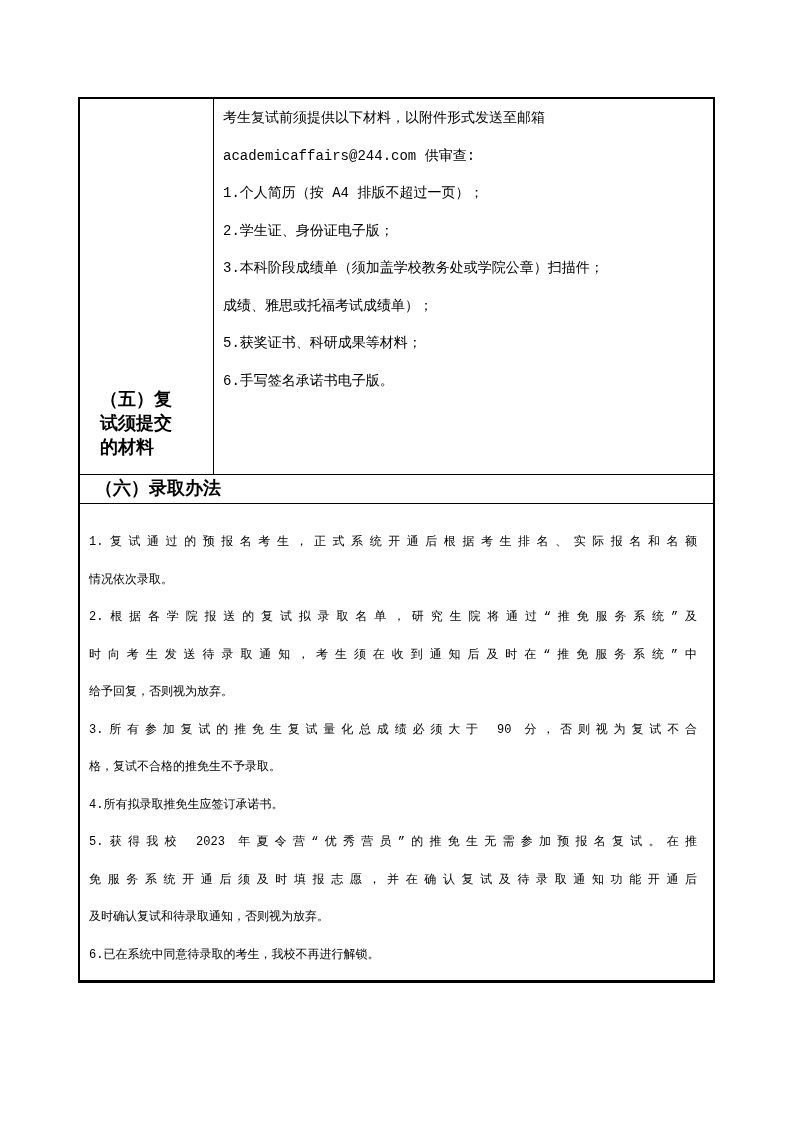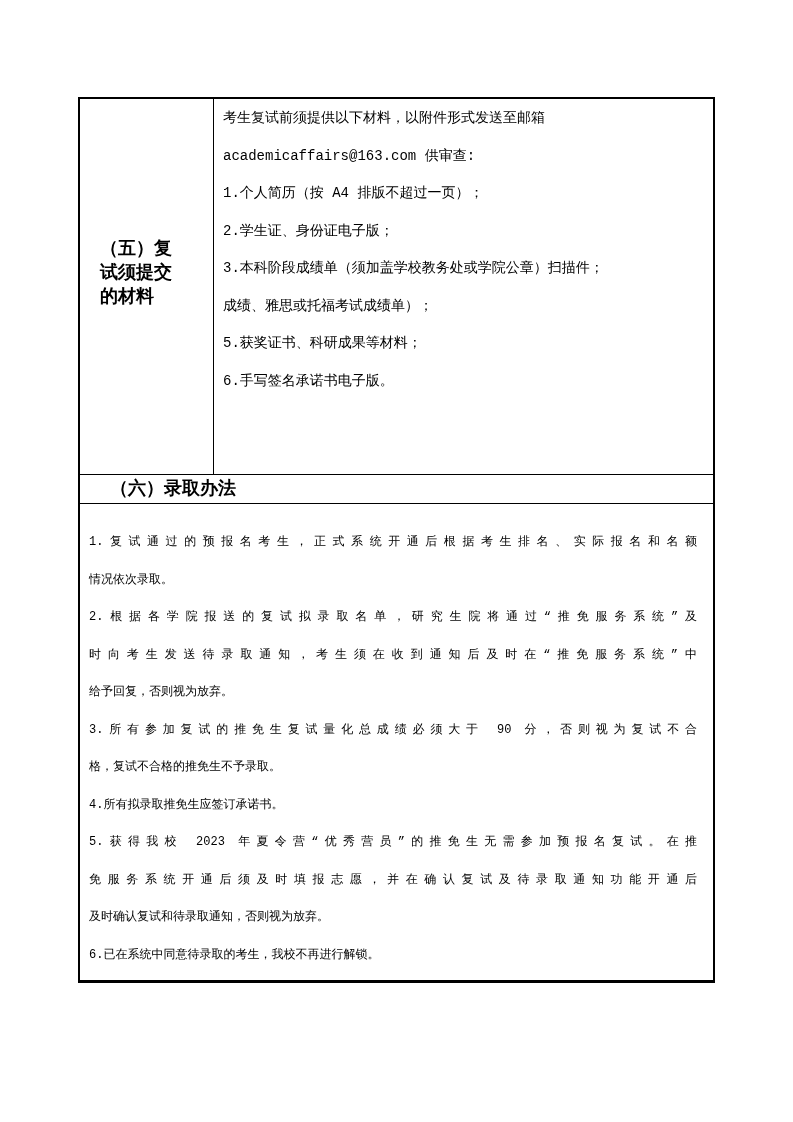--- a/index.html
+++ b/index.html
@@ -25,21 +25,21 @@
   .row-materials {
     display: flex;
     height: 375px;
   }
   .materials-header-cell {
     width: 134px;
     box-sizing: border-box;
     border-right: 1px solid #000000;
     display: flex;
     flex-direction: column;
-    justify-content: center;
+    justify-content: flex-end;
     padding-left: 20px;
     font-weight: bold;
     font-size: 18px;
     line-height: 24px;
     position: relative;
   }
   .materials-header-cell .inner { position: relative; top: -14px; }
   .materials-content-cell {
     flex: 1;
     box-sizing: border-box;
@@ -47,21 +47,21 @@
     font-size: 14px;
     line-height: 37.5px;
     overflow: hidden;
   }
   .row-method-header {
     box-sizing: border-box;
     border-top: 1px solid #000000;
     border-bottom: 1px solid #000000;
     height: 30px;
     line-height: 28px;
-    padding-left: 30px;
+    padding-left: 15px;
     font-weight: bold;
     font-size: 18px;
   }
   .method-content-cell {
     box-sizing: border-box;
     padding: 20px 16px 6px 9px;
     font-size: 12px;
     line-height: 37.5px;
     height: 476px;
     overflow: hidden;
@@ -78,21 +78,21 @@
     <div class="row-materials">
       <div class="materials-header-cell">
         <div class="inner">
             <div class="line">（五）复</div>
             <div class="line">试须提交</div>
             <div class="line">的材料</div>
           </div>
       </div>
       <div class="materials-content-cell">
           <div class="line">考生复试前须提供以下材料，以附件形式发送至邮箱</div>
-          <div class="line">academicaffairs@163.com 供审查:</div>
+          <div class="line">academicaffairs@244.com 供审查:</div>
           <div class="line">1.个人简历（按 A4 排版不超过一页）；</div>
           <div class="line">2.学生证、身份证电子版；</div>
           <div class="line">3.本科阶段成绩单（须加盖学校教务处或学院公章）扫描件；</div>
           <div class="line">成绩、雅思或托福考试成绩单）；</div>
           <div class="line">5.获奖证书、科研成果等材料；</div>
           <div class="line">6.手写签名承诺书电子版。</div>
         </div>
     </div>
 
     <div class="row-method-header">

